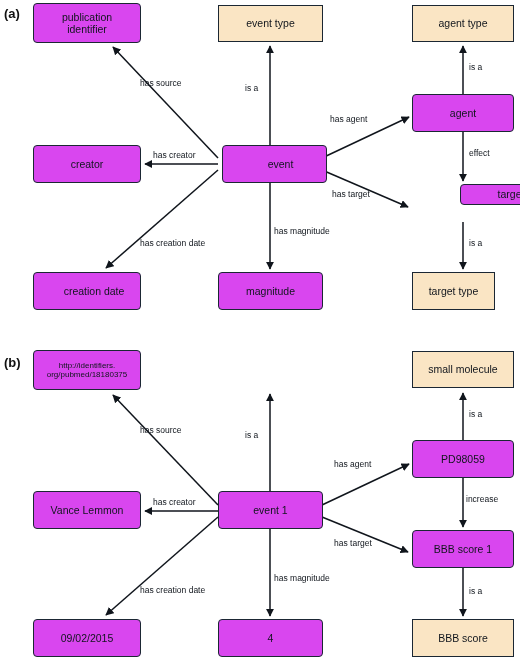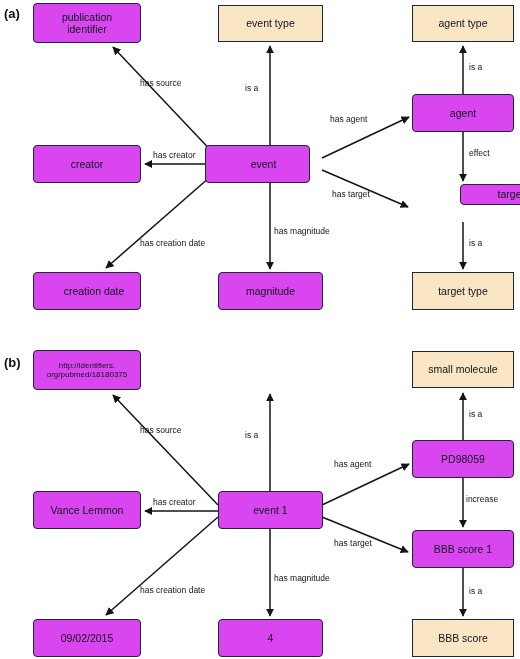--- a/index.html
+++ b/index.html
@@ -79,37 +79,37 @@
   </div>
 
   <div class="node blue" style="left:412px;top:94px;width:102px;height:38px;">
     <span>agent</span>
   </div>
 
   <div class="node blue" style="left:33px;top:145px;width:108px;height:38px;">
     <span>creator</span>
   </div>
 
-  <div class="node blue" style="left:205px;top:145px;width:105px;height:38px;padding-left:16px;">
+  <div class="node blue" style="left:222px;top:145px;width:105px;height:38px;padding-left:16px;">
     <span>event</span>
   </div>
 
   <div class="node blue" style="left:412px;top:184px;width:102px;height:21px;margin-left:48px;">
     <span>target</span>
   </div>
 
   <div class="node blue" style="left:33px;top:272px;width:108px;height:38px;padding-left:18px;">
     <span>creation date</span>
   </div>
 
   <div class="node blue" style="left:218px;top:272px;width:105px;height:38px;text-align:center;">
     <span>magnitude</span>
   </div>
 
-  <div class="node orange" style="left:412px;top:272px;width:102px;height:38px;">
+  <div class="node orange" style="left:412px;top:272px;width:83px;height:38px;">
     <span>target type</span>
   </div>
 
   <div class="edge-label" style="left:140px;top:78px;">has source</div>
   <div class="edge-label" style="left:245px;top:83px;">is a</div>
   <div class="edge-label" style="left:153px;top:150px;">has creator</div>
   <div class="edge-label" style="left:140px;top:238px;">has creation date</div>
   <div class="edge-label" style="left:274px;top:226px;">has magnitude</div>
   <div class="edge-label" style="left:330px;top:114px;">has agent</div>
   <div class="edge-label" style="left:332px;top:189px;">has target</div>

